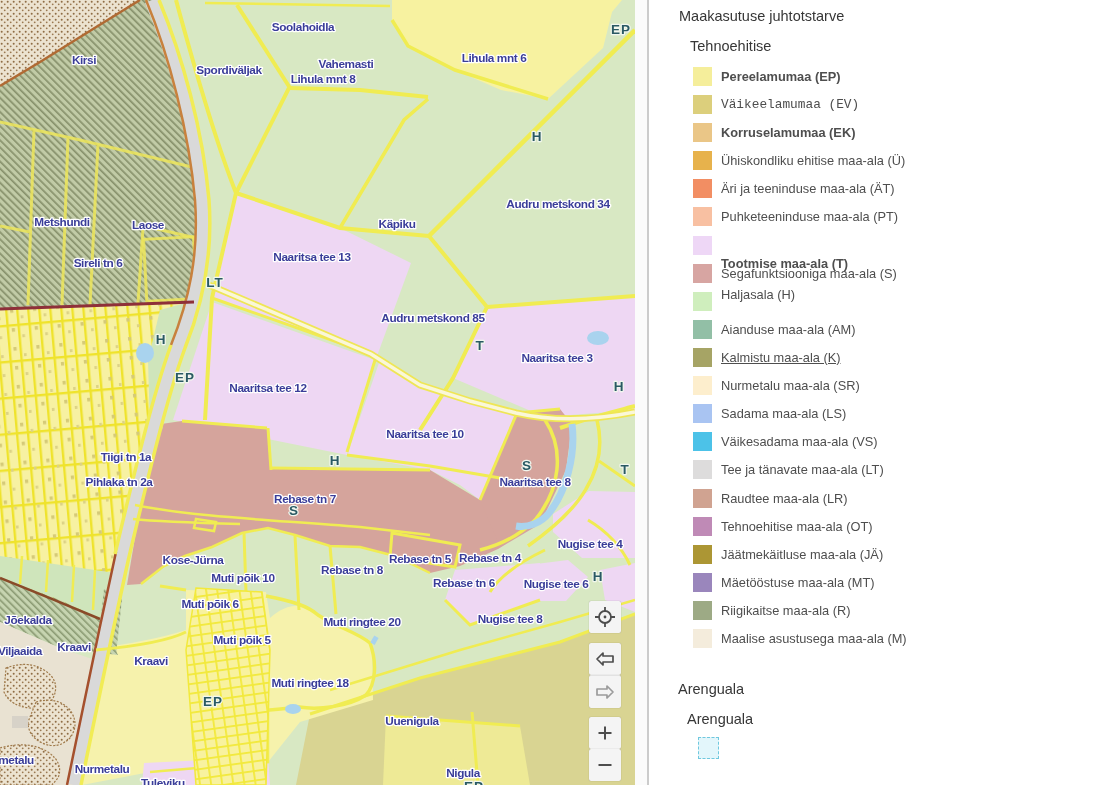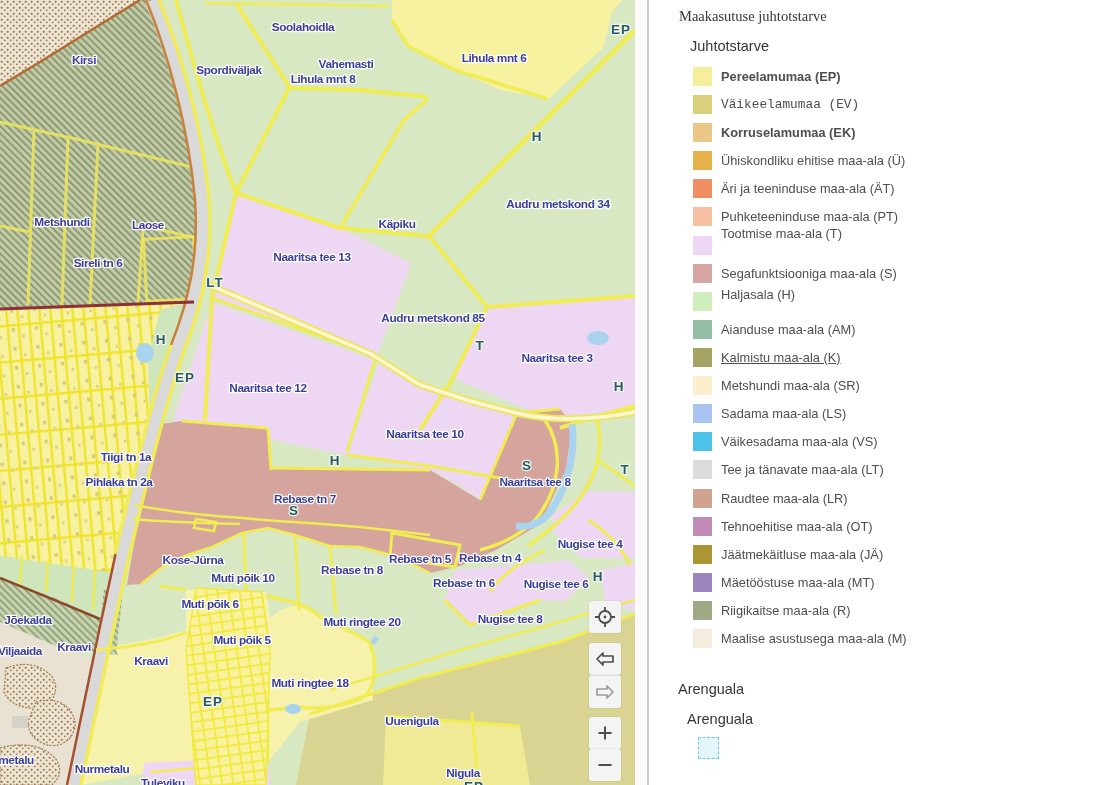--- a/index.html
+++ b/index.html
@@ -330,23 +330,23 @@
       <path d="M9.5,16 H22.5" stroke="#4d4d4d" stroke-width="2"></path>
     </svg>
   </div>
 
   <div id="gap"></div>
 
   <div id="divider"></div>
 
   <div id="panel"></div>
 
-  <div class="ptitle" style="left:679px;top:8px;font-family:Liberation Serif, serif;">Maakasutuse juhtotstarve</div>
-
-  <div class="ptitle" style="left:690px;top:38px;">Juhtotstarve</div>
+  <div class="ptitle" style="left:679px;top:8px;">Maakasutuse juhtotstarve</div>
+
+  <div class="ptitle" style="left:690px;top:38px;">Tehnoehitise</div>
 
   <div id="legend"></div>
 
   <div class="sw" style="top:67px;background:#f5ee9b;"></div>
   <div class="sl" style="top:69px;font-weight:bold;">Pereelamumaa (EP)</div>
 
   <div class="sw" style="top:95px;background:#dccf7c;"></div>
   <div class="sl" style="top:97px;font-family:Liberation Mono, monospace;">Väikeelamumaa (EV)</div>
 
   <div class="sw" style="top:123px;background:#eac687;"></div>
@@ -355,36 +355,36 @@
   <div class="sw" style="top:151px;background:#e7b24c;"></div>
   <div class="sl" style="top:153px;">Ühiskondliku ehitise maa-ala (Ü)</div>
 
   <div class="sw" style="top:179px;background:#f28e63;"></div>
   <div class="sl" style="top:181px;">Äri ja teeninduse maa-ala (ÄT)</div>
 
   <div class="sw" style="top:207px;background:#f8c0a2;"></div>
   <div class="sl" style="top:209px;">Puhketeeninduse maa-ala (PT)</div>
 
   <div class="sw" style="top:236px;background:#eed7f6;"></div>
-  <div class="sl" style="top:226px;">Tootmise maa-ala (T)</div>
+  <div class="sl" style="top:256px;font-weight:bold;">Tootmise maa-ala (T)</div>
 
   <div class="sw" style="top:264px;background:#d7a5a2;"></div>
   <div class="sl" style="top:266px;">Segafunktsiooniga maa-ala (S)</div>
 
   <div class="sw" style="top:292px;background:#cfeebd;"></div>
   <div class="sl" style="top:287px;">Haljasala (H)</div>
 
   <div class="sw" style="top:320px;background:#92bfa6;"></div>
   <div class="sl" style="top:322px;">Aianduse maa-ala (AM)</div>
 
   <div class="sw" style="top:348px;background:#a6a465;"></div>
   <div class="sl" style="top:350px;text-decoration:underline;">Kalmistu maa-ala (K)</div>
 
   <div class="sw" style="top:376px;background:#fdeecd;"></div>
-  <div class="sl" style="top:378px;">Metshundi maa-ala (SR)</div>
+  <div class="sl" style="top:378px;">Nurmetalu maa-ala (SR)</div>
 
   <div class="sw" style="top:404px;background:#a9c4f2;"></div>
   <div class="sl" style="top:406px;">Sadama maa-ala (LS)</div>
 
   <div class="sw" style="top:432px;background:#4cc2e8;"></div>
   <div class="sl" style="top:434px;">Väikesadama maa-ala (VS)</div>
 
   <div class="sw" style="top:460px;background:#dddcdc;"></div>
   <div class="sl" style="top:462px;">Tee ja tänavate maa-ala (LT)</div>
 

